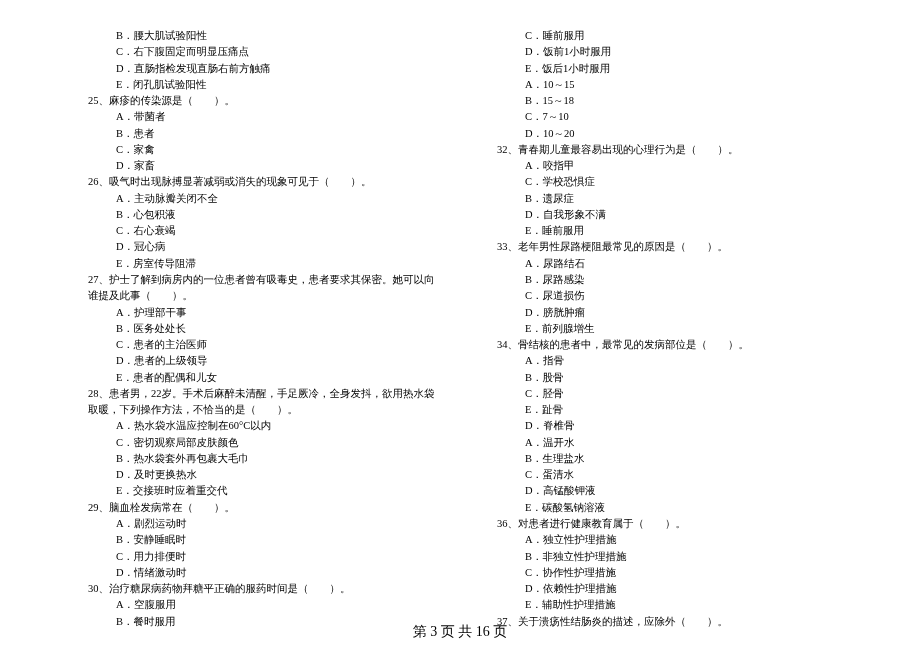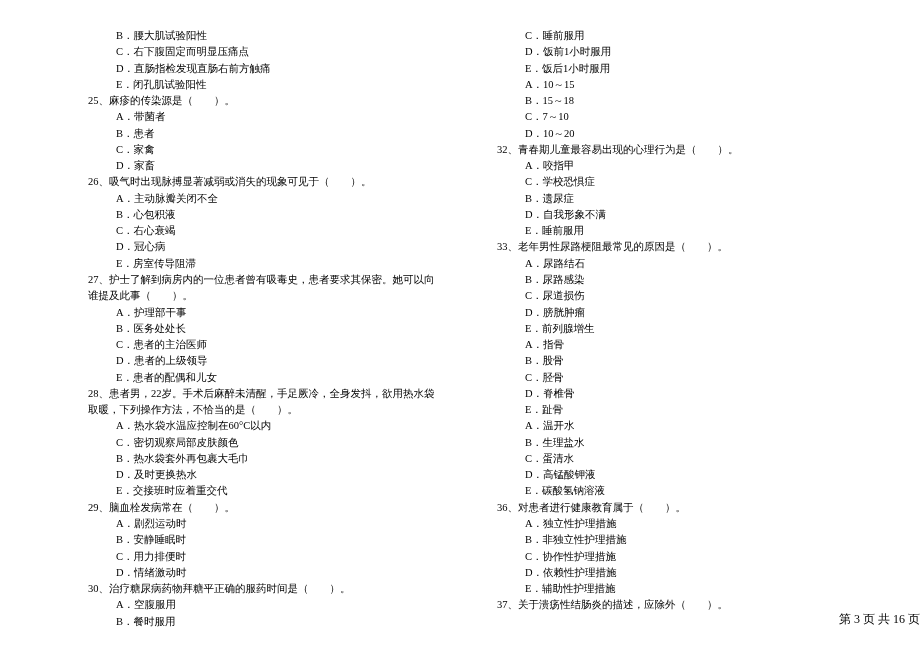--- a/index.html
+++ b/index.html
@@ -16,25 +16,25 @@
     }
     .columns {
       display: flex;
       gap: 56px;
     }
     .col {
       flex: 1;
     }
     .footer {
       position: absolute;
-      bottom: 21px;
+      bottom: 7px;
       left: 0;
       width: 100%;
-      text-align: right;
-      font-size: 12px;
+      text-align: center;
+      font-size: 14px;
     }
     .opt { padding-left: 28px; }
     .qhead { padding-left: 0; }
   </style>
 </head>
 <body>
 
 <div class="columns">
 
   <div class="col">
@@ -98,25 +98,26 @@
     <div class="opt">D．自我形象不满</div>
     <div class="opt">E．睡前服用</div>
 
     <div class="qhead">33、老年男性尿路梗阻最常见的原因是（　　）。</div>
     <div class="opt">A．尿路结石</div>
     <div class="opt">B．尿路感染</div>
     <div class="opt">C．尿道损伤</div>
     <div class="opt">D．膀胱肿瘤</div>
     <div class="opt">E．前列腺增生</div>
 
+    <div class="qhead">34、骨结核的患者中，最常见的发病部位是（　　）。</div>
     <div class="opt">A．指骨</div>
     <div class="opt">B．股骨</div>
     <div class="opt">C．胫骨</div>
+    <div class="opt">E．趾骨</div>
     <div class="opt">D．脊椎骨</div>
-    <div class="opt">E．趾骨</div>
 
     <div class="opt">A．温开水</div>
     <div class="opt">B．生理盐水</div>
     <div class="opt">C．蛋清水</div>
     <div class="opt">D．高锰酸钾液</div>
     <div class="opt">E．碳酸氢钠溶液</div>
 
     <div class="qhead">36、对患者进行健康教育属于（　　）。</div>
     <div class="opt">A．独立性护理措施</div>
     <div class="opt">B．非独立性护理措施</div>

